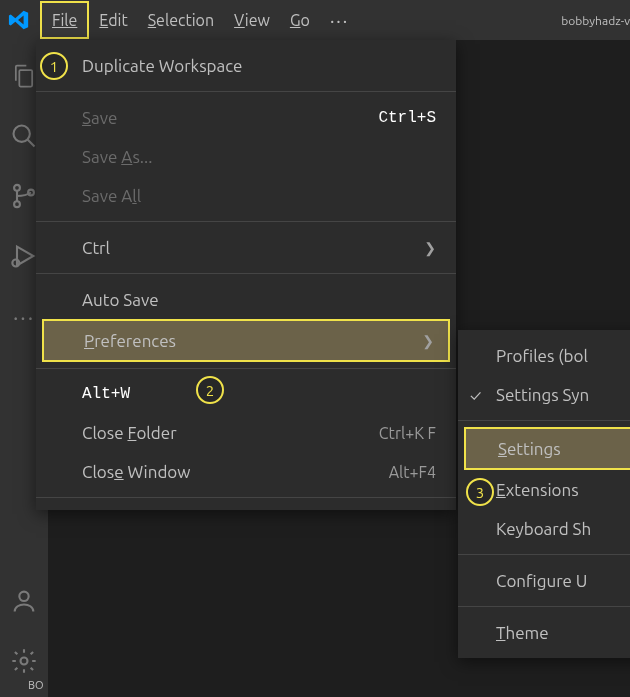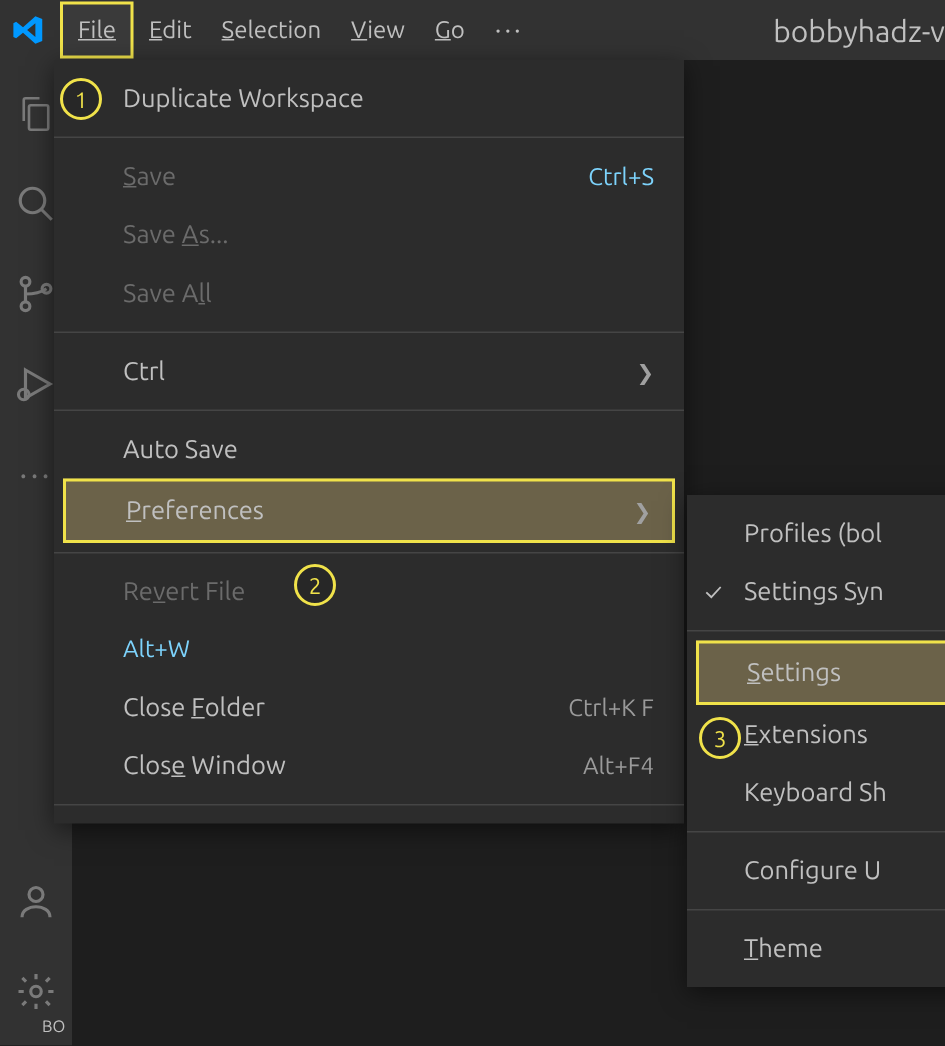--- a/index.html
+++ b/index.html
@@ -43,21 +43,21 @@
     .u { text-decoration: underline; }
     .menubar-more {
       padding: 6px 10px;
       font-size: 18px;
       color: #c0c0c0;
       letter-spacing: 2px;
     }
     .menubar-title {
       position: absolute;
       right: 0;
-      font-size: 20px;
+      font-size: 12px;
       color: #c0c0c0;
       padding-right: 0;
     }
     
     .activitybar {
       position: absolute;
       left: 0;
       top: 40px;
       bottom: 0;
       width: 48px;
@@ -132,21 +132,21 @@
       border: 2px solid #f0e24a;
       margin: 0 6px;
       padding-left: 40px;
       padding-right: 14px;
     }
     .menu-label { flex: 1; }
     .menu-shortcut {
       color: #9a9a9a;
       font-size: 16px;
     }
-    .menu-item.disabled .menu-shortcut { color: #7dd3fc; }
+    .menu-item.disabled .menu-shortcut { color: #ffffff; font-family: Liberation Mono, monospace; }
     .menu-separator {
       height: 1px;
       background: #454545;
       margin: 6px 0;
     }
     .chevron {
       color: #a0a0a0;
       font-size: 14px;
     }
 
@@ -277,23 +277,20 @@
   <div class="menu-separator"></div>
   <div class="menu-item">
     <span class="menu-label">Auto Save</span>
   </div>
   <div class="menu-item highlighted">
     <span class="menu-label"><span class="u">P</span>references</span>
     <span class="chevron">❯</span>
   </div>
   <div class="menu-separator"></div>
   <div class="menu-item disabled">
-    <span class="menu-label">Re<span class="u">v</span>ert File</span>
-  </div>
-  <div class="menu-item disabled">
     <span class="menu-shortcut">Alt+W</span>
   </div>
   <div class="menu-item">
     <span class="menu-label">Close <span class="u">F</span>older</span>
     <span class="menu-shortcut">Ctrl+K F</span>
   </div>
   <div class="menu-item">
     <span class="menu-label">Clos<span class="u">e</span> Window</span>
     <span class="menu-shortcut">Alt+F4</span>
   </div>

